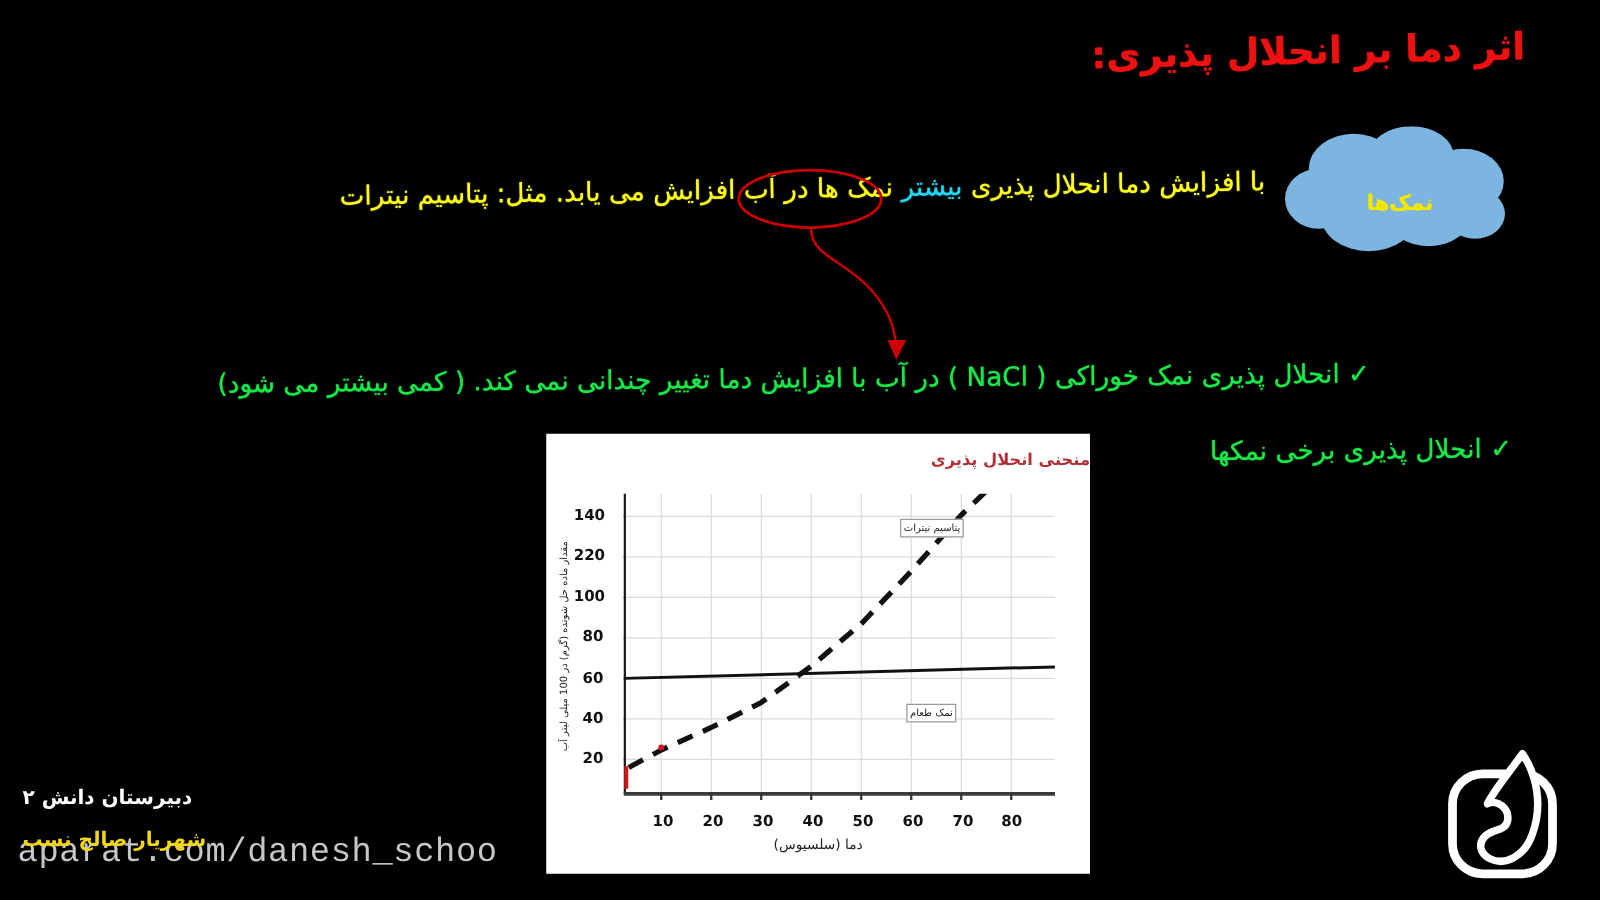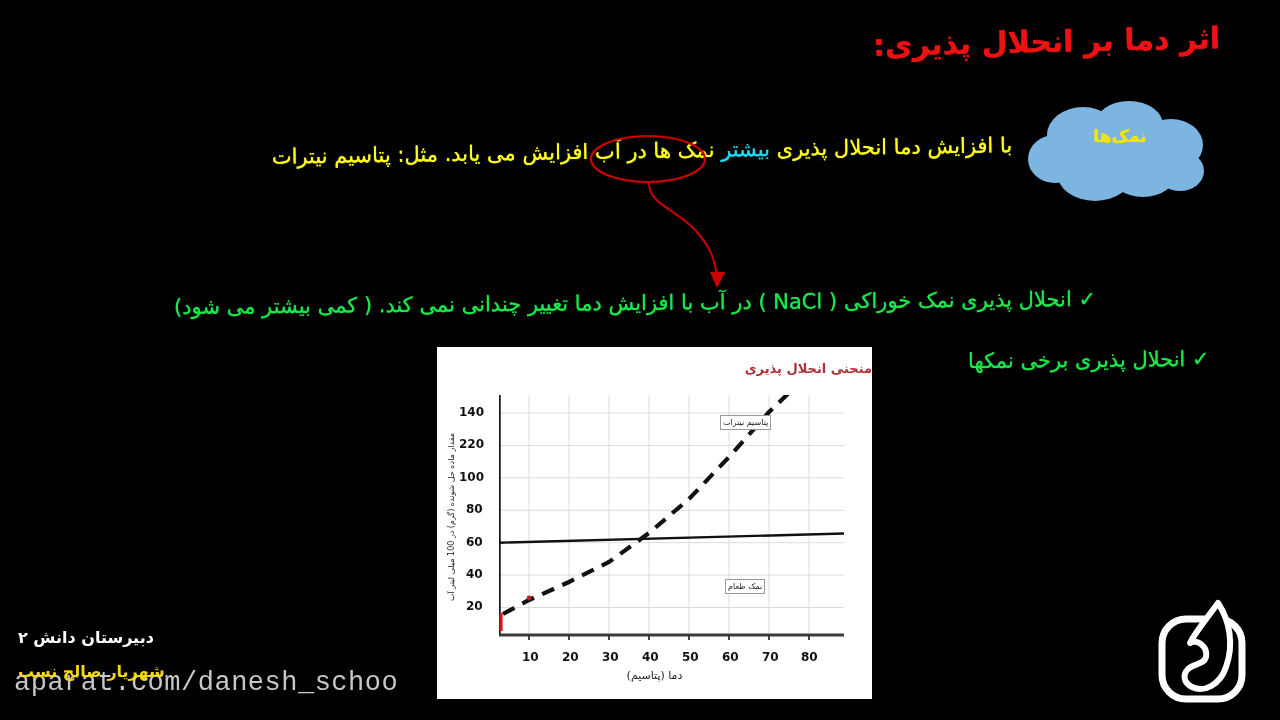--- a/index.html
+++ b/index.html
@@ -19,21 +19,21 @@
     direction:rtl;white-space:nowrap;
     transform:rotate(-1.2deg);
     text-shadow:0 0 1px #ee1111;
     letter-spacing:1px;
   }
 
   
   #cloud-wrap{position:absolute;top:101px;right:65px;width:190px;height:105px;}
   #cloud-wrap svg{display:block;}
   #cloud-label{
-    position:absolute;top:25px;left:0;right:0;text-align:center;
+    position:absolute;top:52px;left:0;right:0;text-align:center;
     color:#f3e600;font-size:17px;direction:rtl;font-weight:bold;
     text-shadow:0 0 1px #f3e600;
   }
 
   
   #yellow-line{
     position:absolute;top:139px;right:72px;left:76px;
     color:#ffff1a;font-size:21px;direction:rtl;text-align:center;
     white-space:nowrap;transform:rotate(-0.9deg);
     text-shadow:0 0 1px #ffff1a;
@@ -218,23 +218,23 @@
     <div class="axis-tick" style="left:85px;top:303px;">10</div>
     <div class="axis-tick" style="left:125px;top:303px;">20</div>
     <div class="axis-tick" style="left:165px;top:303px;">30</div>
     <div class="axis-tick" style="left:205px;top:303px;">40</div>
     <div class="axis-tick" style="left:245px;top:303px;">50</div>
     <div class="axis-tick" style="left:285px;top:303px;">60</div>
     <div class="axis-tick" style="left:325px;top:303px;">70</div>
     <div class="axis-tick" style="left:364px;top:303px;">80</div>
 
     <div class="legend-box" style="left:283px;top:68px;">پتاسیم نیترات</div>
-    <div class="legend-box" style="left:288px;top:232px;">نمک طعام</div>
-
-    <div id="x-axis-label">دما (پتاسیم)</div>
+    <div class="legend-box" style="left:288px;top:216px;">نمک طعام</div>
+
+    <div id="x-axis-label">دما (سلسیوس)</div>
   </div>
 
   <div id="credit-school">دبیرستان دانش ۲</div>
   <div id="watermark">aparat.com/danesh_schoo</div>
   <div id="credit-teacher">شهریار صالح نسب</div>
 
   <svg id="logo" viewBox="0 0 110 115">
     <rect x="14" y="24" width="80" height="80" rx="24" ry="24" fill="none" stroke="#ffffff" stroke-width="7"></rect>
     <path d="M 70,8 C 82,26 86,50 78,72 C 72,90 56,98 44,92 C 36,88 34,80 40,74
              C 46,68 56,70 58,62 C 60,52 50,44 42,48 C 48,36 60,22 70,8 Z" fill="#000000" stroke="#ffffff" stroke-width="6" stroke-linejoin="round"></path>

